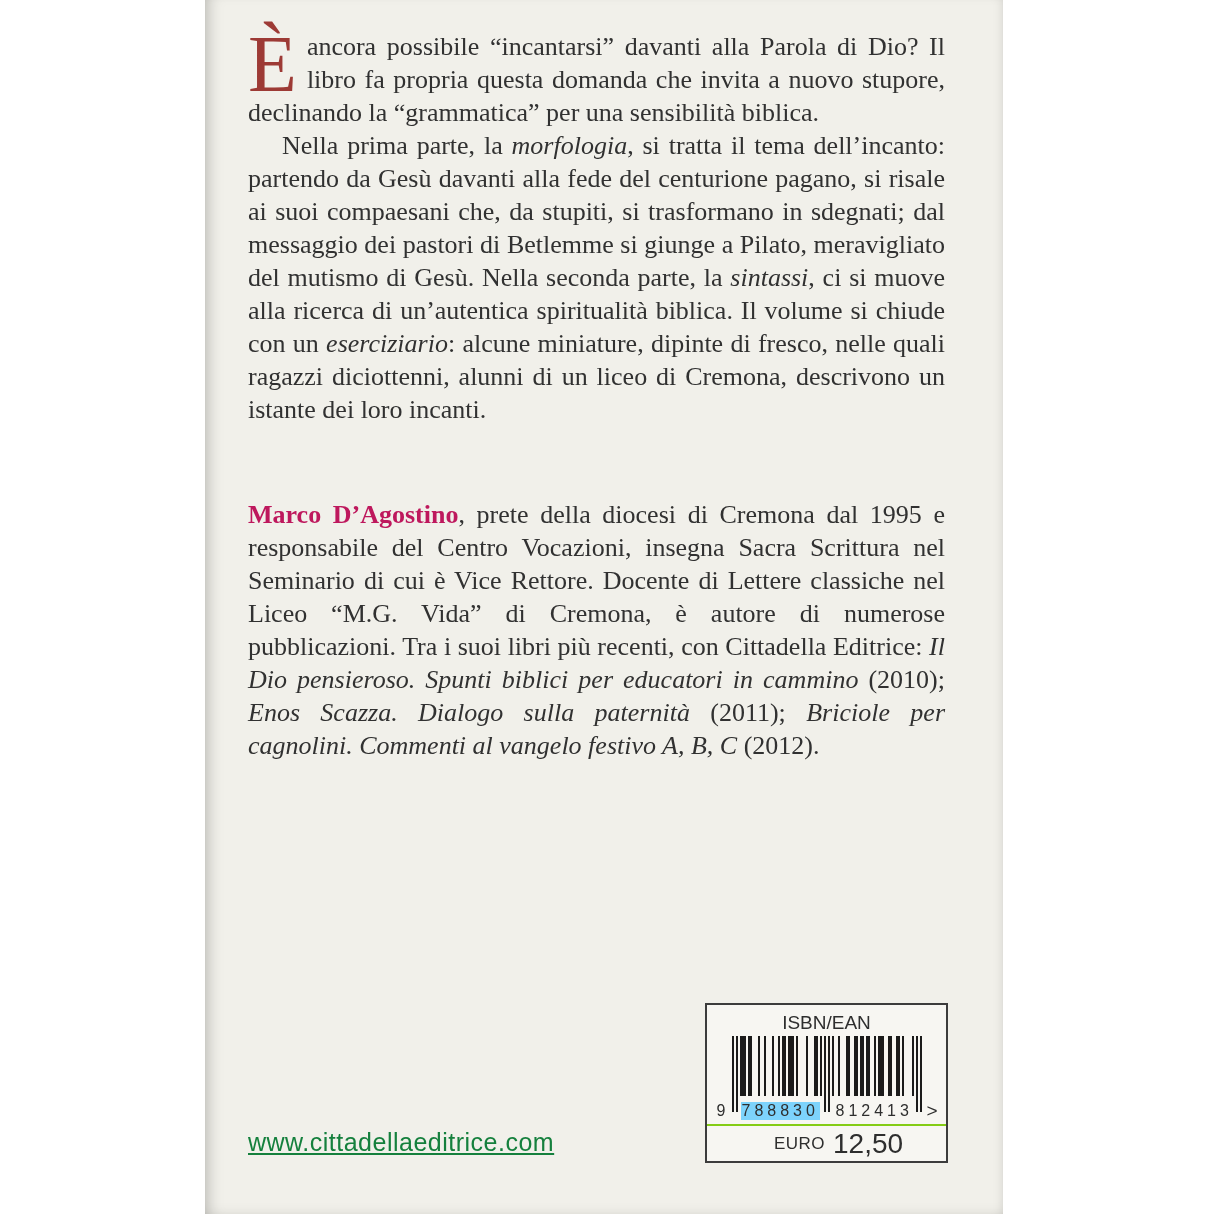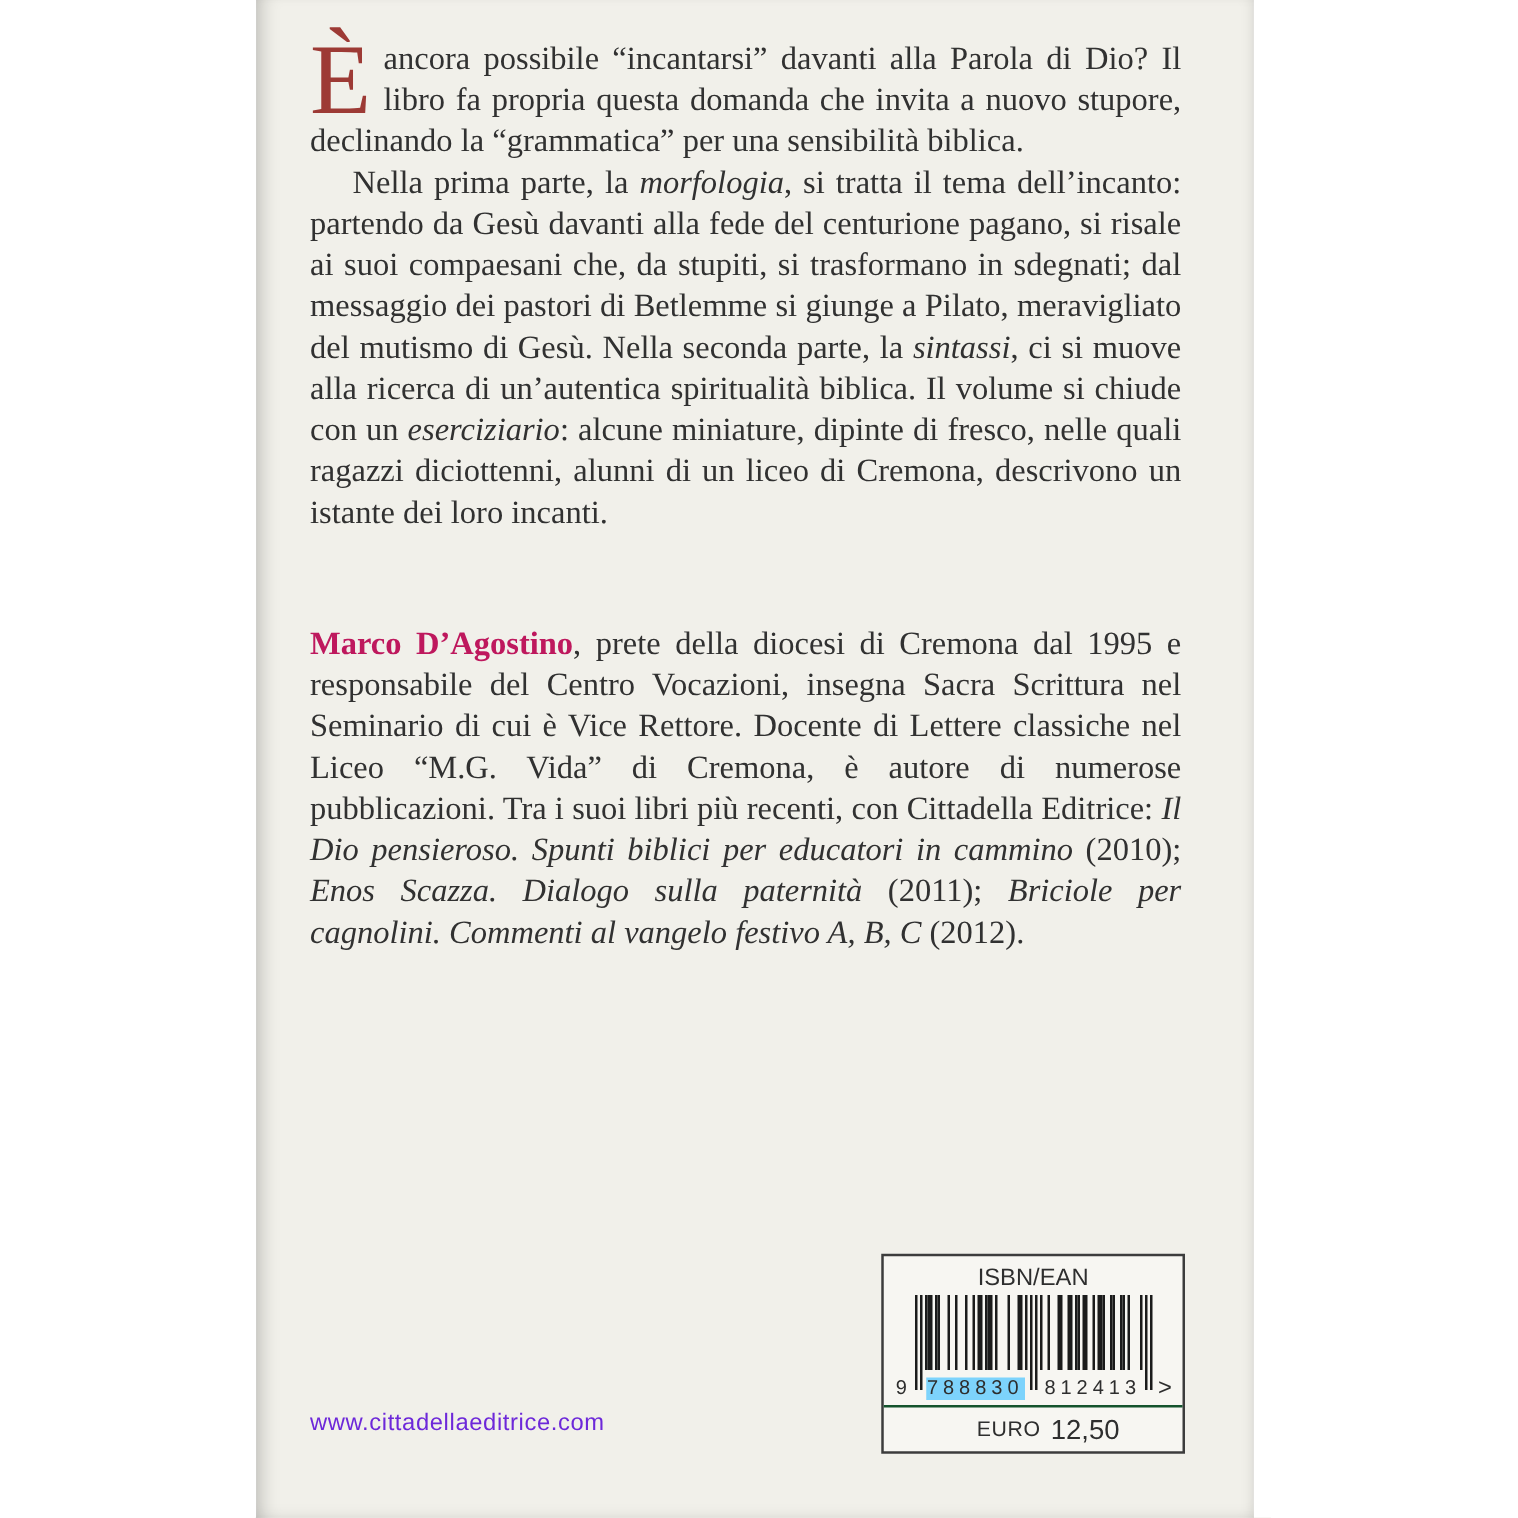--- a/index.html
+++ b/index.html
@@ -32,32 +32,33 @@
     color:#9d3a35;
     font-weight:400;
   }
   .seg-normal{ font-style:normal; }
   .seg-italic{ font-style:italic;margin-top:32px; }
   .seg-author-name{ font-weight:bold; color:#be185d; }
   .author-section{ margin-top:72px; }
   .website{
     position:absolute;left:43px;top:1128px;
     font-family:"Liberation Sans", sans-serif;
-    font-size:19px;letter-spacing:0.5px;
-    color:#6d28d9;
+    font-size:25px;letter-spacing:0.5px;
+    color:#15803d;
+    text-decoration:underline;
   }
   .barcode-box{
     position:absolute;left:500px;top:1003px;
     width:243px;height:160px;
     border:2px solid #3c3c3c;
     background:#f7f6f2;
     box-sizing:border-box;
   }
   .barcode-upper{
-    height:121px;border-bottom:2px solid #14532d;
+    height:121px;border-bottom:2px solid #84cc16;
     position:relative;box-sizing:border-box;
   }
   .isbn-label{
     text-align:center;
     font-family:"Liberation Sans", sans-serif;
     font-size:19px;color:#2e2e2e;
     padding-top:7px;
   }
   .bars-wrap{
     position:relative;width:190px;margin:2px auto 0;height:86px;
@@ -74,21 +75,21 @@
   }
   .digit-first{ left:-15px; }
   .digits-left{ left:9px; letter-spacing:4px; background:#7dd3fc; padding:0 1px; }
   .digits-right{ left:103px; letter-spacing:4px; background:#f7f6f2; padding:0 1px; }
   .digit-arrow{ right:-16px; font-size:19px; bottom:0; }
   .price-row{
     height:35px;display:flex;align-items:center;justify-content:center;
     font-family:"Liberation Sans", sans-serif;color:#2e2e2e;margin-left:24px;
   }
   .price-label{ font-size:17px; margin-right:8px; letter-spacing:0.5px; }
-  .price-value{ font-size:22px;text-align:right; }
+  .price-value{ font-size:28px;text-align:right; }
 </style>
 </head>
 <body>
 
 <div class="cover">
 
   <div class="content">
     <div id="blurb">
         <p class="para"><span class="dropcap">È</span><span class="seg-normal">ancora possibile “incantarsi” davanti alla Parola di Dio? Il libro fa propria questa domanda che invita a nuovo stupore, declinando la “grammatica” per una sensibilità biblica.</span></p>
         <p class="para indent"><span class="seg-normal">Nella prima parte, la </span><span class="seg-italic">morfologia</span><span class="seg-normal">, si tratta il tema dell’incanto: partendo da Gesù davanti alla fede del centurione pagano, si risale ai suoi compaesani che, da stupiti, si trasformano in sdegnati; dal messaggio dei pastori di Betlemme si giunge a Pilato, meravigliato del mutismo di Gesù. Nella seconda parte, la </span><span class="seg-italic">sintassi</span><span class="seg-normal">, ci si muove alla ricerca di un’autentica spiritualità biblica. Il volume si chiude con un </span><span class="seg-italic">eserciziario</span><span class="seg-normal">: alcune miniature, dipinte di fresco, nelle quali ragazzi diciottenni, alunni di un liceo di Cremona, descrivono un istante dei loro incanti.</span></p>

